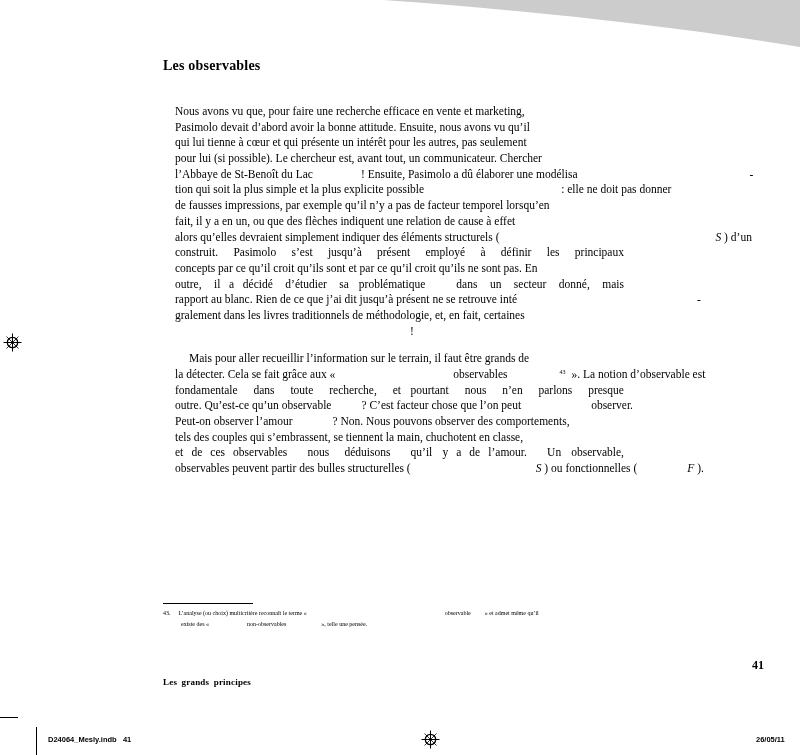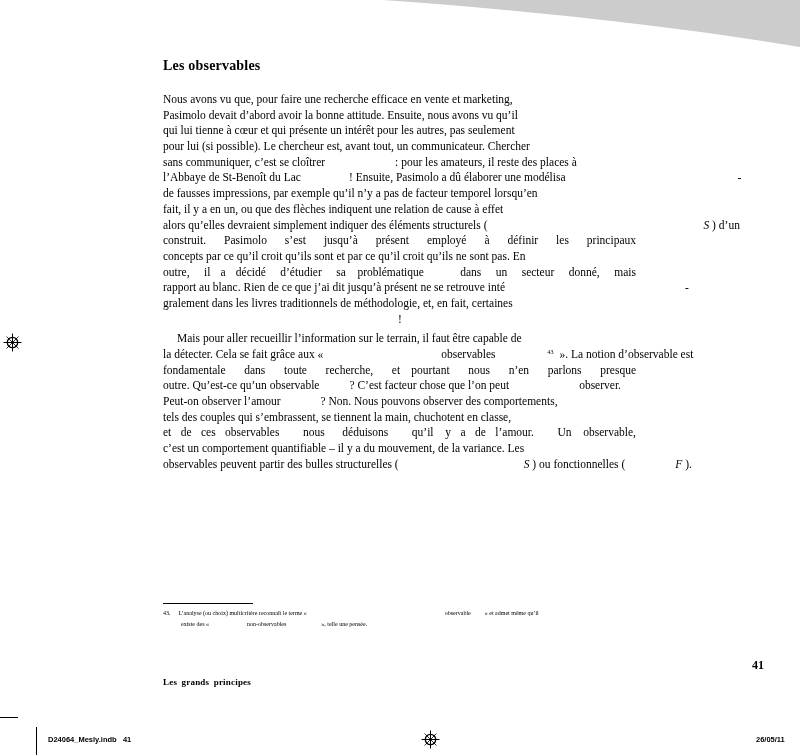--- a/index.html
+++ b/index.html
@@ -10,21 +10,21 @@
   .page{position:absolute;inset:0;background:#fff;}
   
   .swoosh{position:absolute;top:0;right:0;width:425px;height:48px;}
   
   .title{
     position:absolute;left:163px;top:58px;
     font-size:14px;font-weight:bold;letter-spacing:.2px;white-space:pre;
   }
   
   .body-text{position:absolute;left:163px;top:92px;width:473px;}
-  .para{margin:0;text-align:right;}
+  .para{margin:12px;text-align:right;}
   .para.p2{margin-top:4px;}
   .line{
     display:flex;align-items:baseline;height:15.7px;line-height:15.7px;
     font-size:11.5px;white-space:pre;
   }
   .line span{white-space:pre;}
   .gap{flex:0 0 auto;display:inline-block;}
   .sgap{flex-grow:1;width:0;}
   .it{font-style:italic;}
   .sup{font-size:6px;line-height:0;position:relative;top:-4px;}
@@ -65,41 +65,40 @@
   </svg>
 
   <div class="title">Les observables</div>
 
   <div class="body-text">
     <div class="para p1" id="para-1">
         <div class="line"><span>Nous avons vu que, pour faire une recherche efficace en vente et marketing,</span></div>
         <div class="line"><span>Pasimolo devait d’abord avoir la bonne attitude. Ensuite, nous avons vu qu’il</span></div>
         <div class="line"><span>qui lui tienne à cœur et qui présente un intérêt pour les autres, pas seulement</span></div>
         <div class="line"><span>pour lui (si possible). Le chercheur est, avant tout, un communicateur. Chercher</span></div>
-        <div class="line"><span>sans communiquer, c’est se cloîtrer</span><span class="gap" style="width: 70px;"></span><span>: pour les amateurs, il reste des places à</span></div>
         <div class="line"><span>l’Abbaye de St-Benoît du Lac</span><span class="gap" style="width: 48px;"></span><span>! Ensuite, Pasimolo a dû élaborer une modélisa</span><span class="gap" style="width: 172px;"></span><span>-</span></div>
+        <div class="line"><span>tion qui soit la plus simple et la plus explicite possible</span><span class="gap" style="width: 137px;"></span><span>: elle ne doit pas donner</span></div>
         <div class="line"><span>de fausses impressions, par exemple qu’il n’y a pas de facteur temporel lorsqu’en</span></div>
         <div class="line"><span>fait, il y a en un, ou que des flèches indiquent une relation de cause à effet</span></div>
         <div class="line"><span>alors qu’elles devraient simplement indiquer des éléments structurels (</span><span class="gap" style="width: 216px;"></span><span class="it">S</span><span> ) d’un</span></div>
         <div class="line"><span>construit.</span><span class="sgap" style="flex-grow: 1;"></span><span>Pasimolo</span><span class="sgap" style="flex-grow: 1;"></span><span>s’est</span><span class="sgap" style="flex-grow: 1;"></span><span>jusqu’à</span><span class="sgap" style="flex-grow: 1;"></span><span>présent</span><span class="sgap" style="flex-grow: 1;"></span><span>employé</span><span class="sgap" style="flex-grow: 1;"></span><span>à</span><span class="sgap" style="flex-grow: 1;"></span><span>définir</span><span class="sgap" style="flex-grow: 1;"></span><span>les</span><span class="sgap" style="flex-grow: 1;"></span><span>principaux</span></div>
         <div class="line"><span>concepts par ce qu’il croit qu’ils sont et par ce qu’il croit qu’ils ne sont pas. En</span></div>
         <div class="line"><span>outre,</span><span class="sgap" style="flex-grow: 1;"></span><span>il</span><span class="sgap" style="flex-grow: 0.7;"></span><span>a</span><span class="sgap" style="flex-grow: 0.7;"></span><span>décidé</span><span class="sgap" style="flex-grow: 1;"></span><span>d’étudier</span><span class="sgap" style="flex-grow: 1;"></span><span>sa</span><span class="sgap" style="flex-grow: 0.8;"></span><span>problématique</span><span class="sgap" style="flex-grow: 2.5;"></span><span>dans</span><span class="sgap" style="flex-grow: 1;"></span><span>un</span><span class="sgap" style="flex-grow: 1;"></span><span>secteur</span><span class="sgap" style="flex-grow: 1;"></span><span>donné,</span><span class="sgap" style="flex-grow: 1;"></span><span>mais</span></div>
         <div class="line"><span>rapport au blanc. Rien de ce que j’ai dit jusqu’à présent ne se retrouve inté</span><span class="gap" style="width: 180px;"></span><span>-</span></div>
         <div class="line"><span>gralement dans les livres traditionnels de méthodologie, et, en fait, certaines</span></div>
         <div class="line"><span class="gap" style="width: 235px;"></span><span>!</span></div>
       </div>
     <div class="para p2" id="para-2">
-        <div class="line" style="padding-left: 14px;"><span>Mais pour aller recueillir l’information sur le terrain, il faut être capable de</span></div>
+        <div class="line" style="padding-left: 14px;"><span>Mais pour aller recueillir l’information sur le terrain, il faut être grands de</span></div>
         <div class="line"><span>la détecter. Cela se fait grâce aux «</span><span class="gap" style="width: 118px;"></span><span>observables</span><span class="gap" style="width: 52px;"></span><span class="sup">43</span><span class="gap" style="width: 6px;"></span><span>». La notion d’observable est</span></div>
         <div class="line"><span>fondamentale</span><span class="sgap" style="flex-grow: 1;"></span><span>dans</span><span class="sgap" style="flex-grow: 1;"></span><span>toute</span><span class="sgap" style="flex-grow: 1;"></span><span>recherche,</span><span class="sgap" style="flex-grow: 1;"></span><span>et</span><span class="sgap" style="flex-grow: 0.6;"></span><span>pourtant</span><span class="sgap" style="flex-grow: 1;"></span><span>nous</span><span class="sgap" style="flex-grow: 1;"></span><span>n’en</span><span class="sgap" style="flex-grow: 1;"></span><span>parlons</span><span class="sgap" style="flex-grow: 1;"></span><span>presque</span></div>
         <div class="line"><span>outre. Qu’est-ce qu’un observable</span><span class="gap" style="width: 30px;"></span><span>? C’est facteur chose que l’on peut</span><span class="gap" style="width: 70px;"></span><span>observer.</span></div>
         <div class="line"><span>Peut-on observer l’amour</span><span class="gap" style="width: 40px;"></span><span>? Non. Nous pouvons observer des comportements,</span></div>
         <div class="line"><span>tels des couples qui s’embrassent, se tiennent la main, chuchotent en classe,</span></div>
         <div class="line"><span>et</span><span class="sgap" style="flex-grow: 0.8;"></span><span>de</span><span class="sgap" style="flex-grow: 0.8;"></span><span>ces</span><span class="sgap" style="flex-grow: 0.8;"></span><span>observables</span><span class="sgap" style="flex-grow: 2;"></span><span>nous</span><span class="sgap" style="flex-grow: 1.5;"></span><span>déduisons</span><span class="sgap" style="flex-grow: 2;"></span><span>qu’il</span><span class="sgap" style="flex-grow: 1;"></span><span>y</span><span class="sgap" style="flex-grow: 0.8;"></span><span>a</span><span class="sgap" style="flex-grow: 0.8;"></span><span>de</span><span class="sgap" style="flex-grow: 0.8;"></span><span>l’amour.</span><span class="sgap" style="flex-grow: 2;"></span><span>Un</span><span class="sgap" style="flex-grow: 1;"></span><span>observable,</span></div>
-        <div class="line"><span>c’est un comportement quantifiable – il y a du mouvement, de la variance. Les</span></div>
         <div class="line"><span>observables peuvent partir des bulles structurelles (</span><span class="gap" style="width: 125px;"></span><span class="it">S</span><span> ) ou fonctionnelles (</span><span class="gap" style="width: 50px;"></span><span class="it">F</span><span> ).</span></div>
       </div>
   </div>
 
   <div class="footnote">
     <div class="fn-rule"></div>
     <div id="footnote-lines">
         <div class="fn-line"><span>43.</span><span class="gap" style="width: 8px;"></span><span>L’analyse (ou choix) multicritère reconnaît le terme «</span><span class="gap" style="width: 138px;"></span><span>observable</span><span class="gap" style="width: 14px;"></span><span>» et admet même qu’il</span></div>
         <div class="fn-line"><span class="gap" style="width: 18px;"></span><span>existe des «</span><span class="gap" style="width: 38px;"></span><span>non-observables</span><span class="gap" style="width: 35px;"></span><span>», telle une pensée.</span></div>
       </div>

